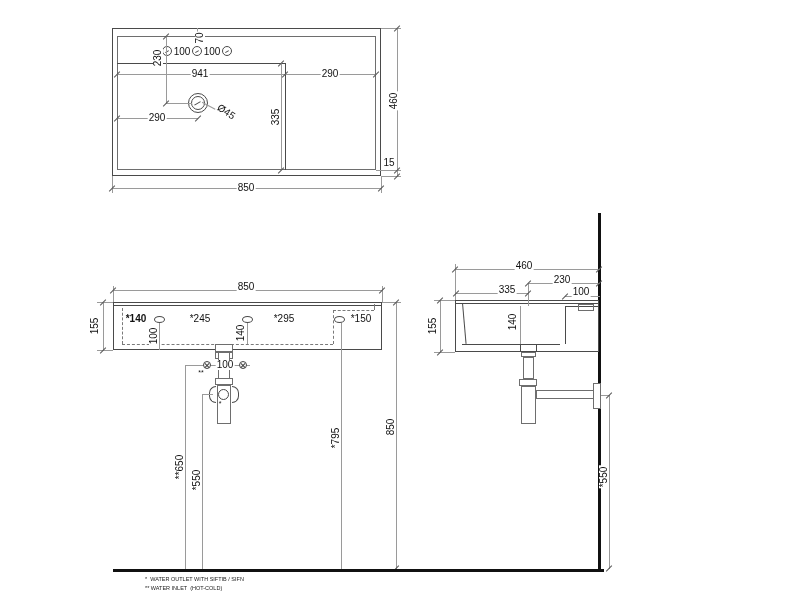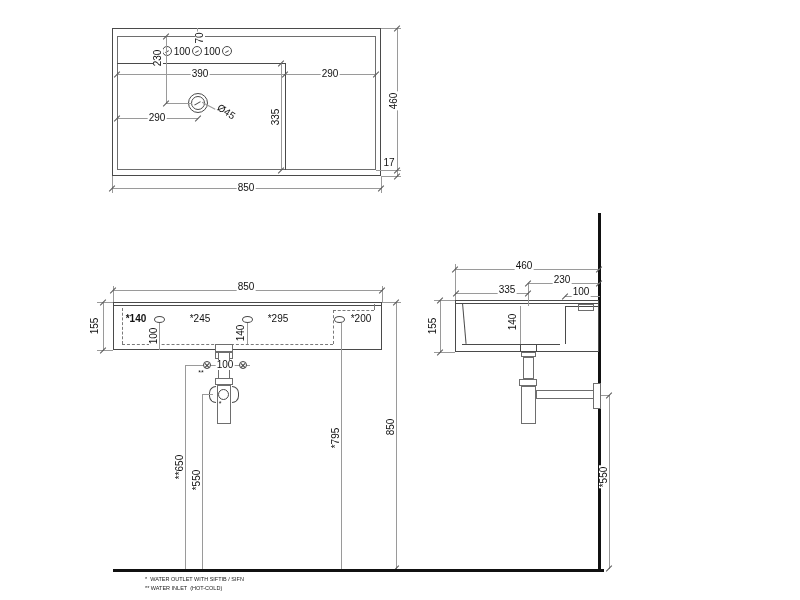--- a/index.html
+++ b/index.html
@@ -58,21 +58,21 @@
 
     <div class="pcirc" style="left:188px;top:93px;width:20px;height:20px;"></div>
     <div class="circ" style="left:191px;top:96px;width:14px;height:14px;"></div>
     <div class="dl" style="left:201px;top:106px;width:18px;height:1px;transform:rotate(28deg);"></div>
     <div class="dia" style="left:226px;top:112px;">Ø45</div>
 
     <div class="dl" style="left:117px;top:74px;width:259px;height:1px;"></div>
     <div class="tk" style="left:113px;top:74px;"></div>
       <div class="tk" style="left:281px;top:74px;"></div>
       <div class="tk" style="left:372px;top:74px;"></div>
-    <div class="lbl" style="left:200px;top:74px;">390</div>
+    <div class="lbl" style="left:200px;top:74px;">941</div>
     <div class="lbl" style="left:330px;top:74px;">290</div>
 
     <div class="dl" style="left:166px;top:36px;width:1px;height:67px;"></div>
     <div class="dl" style="left:166px;top:103px;width:26px;height:1px;"></div>
     <div class="tk" style="left:162px;top:36px;"></div>
       <div class="tk" style="left:162px;top:103px;"></div>
     <div class="rlbl" style="left:158px;top:58px;">230</div>
 
     <div class="dl" style="left:117px;top:118px;width:81px;height:1px;"></div>
     <div class="tk" style="left:113px;top:118px;"></div>
@@ -85,21 +85,21 @@
     <div class="rlbl" style="left:276px;top:117px;">335</div>
 
     <div class="dl" style="left:381px;top:28px;width:20px;height:1px;"></div>
     <div class="dl" style="left:381px;top:176px;width:20px;height:1px;"></div>
     <div class="dl" style="left:376px;top:170px;width:25px;height:1px;"></div>
     <div class="dl" style="left:397px;top:28px;width:1px;height:149px;"></div>
     <div class="tk" style="left:393px;top:28px;"></div>
       <div class="tk" style="left:393px;top:170px;"></div>
       <div class="tk" style="left:393px;top:176px;"></div>
     <div class="rlbl" style="left:394px;top:101px;">460</div>
-    <div class="lbl" style="left:389px;top:163px;">17</div>
+    <div class="lbl" style="left:389px;top:163px;">15</div>
 
     <div class="dl" style="left:112px;top:176px;width:1px;height:17px;"></div>
     <div class="dl" style="left:381px;top:176px;width:1px;height:17px;"></div>
     <div class="dl" style="left:112px;top:188px;width:270px;height:1px;"></div>
     <div class="tk" style="left:108px;top:188px;"></div>
       <div class="tk" style="left:377px;top:188px;"></div>
     <div class="lbl" style="left:246px;top:188px;">850</div>
   </div>
 
   <div>
@@ -110,22 +110,22 @@
     <div class="dashv" style="left:122px;top:308px;height:36px;"></div>
     <div class="dashv" style="left:333px;top:310px;height:34px;"></div>
     <div class="dash" style="left:333px;top:310px;width:41px;"></div>
     <div class="dashv" style="left:374px;top:304px;height:6px;"></div>
 
     <div class="oval" style="left:154px;top:316px;width:11px;height:7px;"></div>
     <div class="oval" style="left:242px;top:316px;width:11px;height:7px;"></div>
     <div class="oval" style="left:334px;top:316px;width:11px;height:7px;"></div>
     <div class="lbl" style="left:136px;top:319px;font-weight:bold;">*140</div>
     <div class="lbl" style="left:200px;top:319px;">*245</div>
-    <div class="lbl" style="left:278px;top:319px;">*295</div>
-    <div class="lbl" style="left:361px;top:319px;">*200</div>
+    <div class="lbl" style="left:284px;top:319px;">*295</div>
+    <div class="lbl" style="left:361px;top:319px;">*150</div>
 
     <div class="dl" style="left:159px;top:323px;width:1px;height:27px;"></div>
     <div class="rlbl" style="left:154px;top:336px;">100</div>
     <div class="dl" style="left:247px;top:323px;width:1px;height:21px;"></div>
     <div class="rlbl" style="left:241px;top:333px;">140</div>
 
     <div class="dl" style="left:113px;top:286px;width:1px;height:16px;"></div>
     <div class="dl" style="left:382px;top:286px;width:1px;height:16px;"></div>
     <div class="dl" style="left:113px;top:290px;width:269px;height:1px;"></div>
     <div class="tk" style="left:109px;top:290px;"></div>

